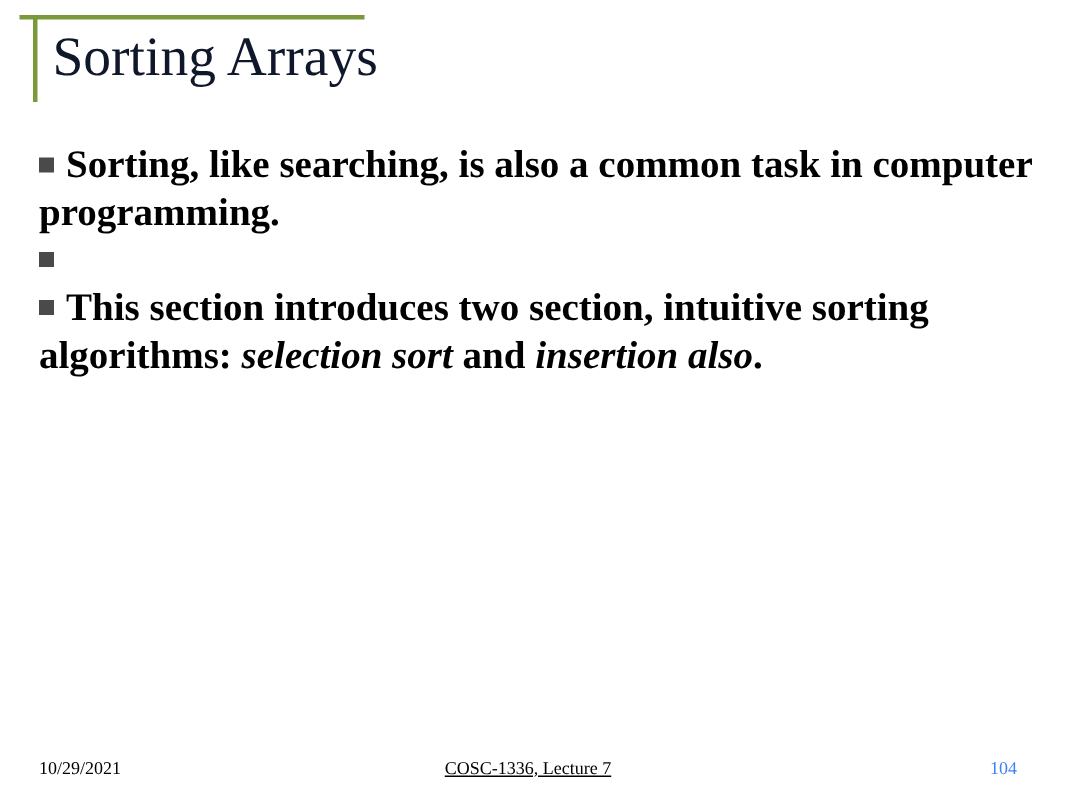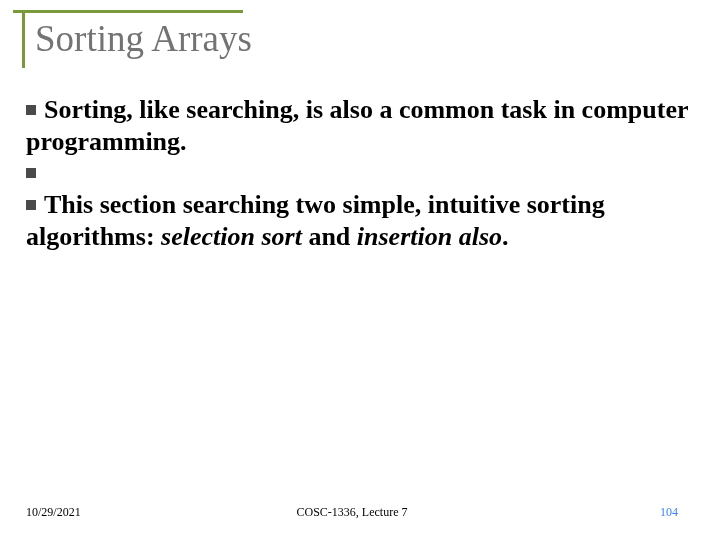--- a/index.html
+++ b/index.html
@@ -23,21 +23,21 @@
   }
   .title-rule {
     border: none;
     border-top: 3px solid #7a9a3a;
     margin: 0 0 0 -22px;
     width: 230px;
   }
   .title {
     font-size: 37px;
     font-weight: normal;
-    color: #737373;
+    color: #0f172a;
     padding: 4px 0 8px 0;
   }
   .body {
     margin-top: 26px;
     padding-left: 4px;
     font-size: 26px;
     line-height: 1.22;
     color: #000;
     font-weight: bold;
   }
@@ -57,39 +57,39 @@
     bottom: 20px;
     left: 0;
     width: 704px;
     padding: 0 26px;
     font-size: 12px;
     color: #000;
     display: flex;
     justify-content: space-between;
     align-items: baseline;
   }
-  .footer .center { position: absolute; left: 0; right: 0; text-align: center; }
+  .footer .center { position: absolute; left: 0; right: 0; text-align: center; text-decoration: underline; }
   .footer .right { color: #3b82f6; margin-left: auto; }
   .footer .left { z-index: 1; }
   .footer .right { z-index: 1; }
 </style>
 </head>
 <body>
 
 <div class="slide">
 
   <div class="title-block">
     <hr class="title-rule">
     <h1 class="title">Sorting Arrays</h1>
   </div>
 
   <div class="body">
     <span class="bullet-sq"></span><span>Sorting, like searching, is also a common task in computer programming.</span><br>
     <span class="bullet-sq"></span><br>
-    <span class="bullet-sq"></span><span>This section searching two simple, intuitive sorting algorithms: </span><span class="italic">selection sort</span><span> and </span><span class="italic">insertion also</span><span>.</span>
+    <span class="bullet-sq"></span><span>This section introduces two section, intuitive sorting algorithms: </span><span class="italic">selection sort</span><span> and </span><span class="italic">insertion also</span><span>.</span>
   </div>
 
   <div class="footer">
     <span class="left">10/29/2021</span>
     <span class="center">COSC-1336, Lecture 7</span>
     <span class="right">104</span>
   </div>
 
 </div>
 

